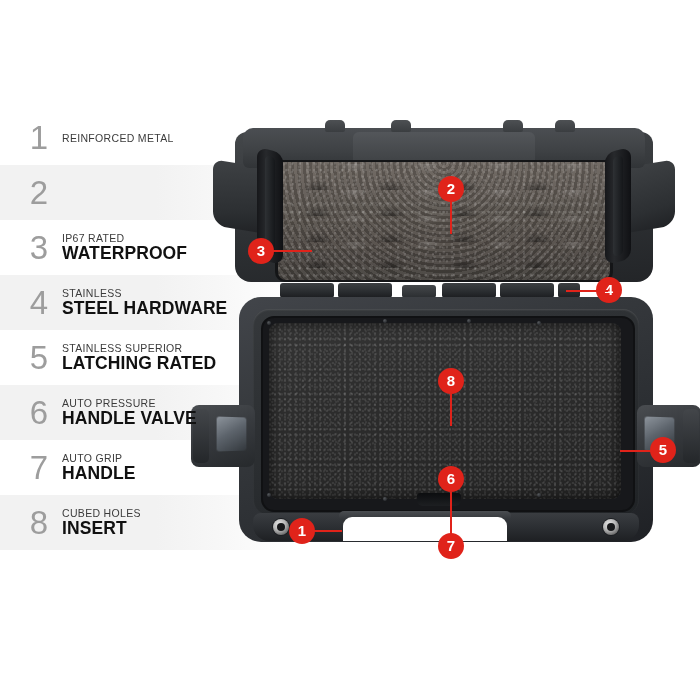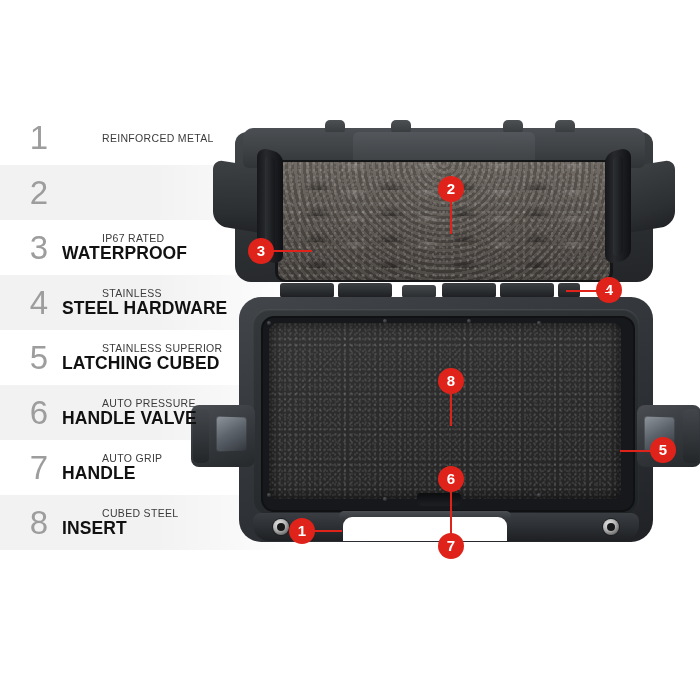--- a/index.html
+++ b/index.html
@@ -26,21 +26,21 @@
     position:relative;z-index:2;
     width:34px;text-align:center;
     font-size:33px;line-height:33px;font-weight:300;
     color:#9d9d9d;
     margin-left:22px;
     font-family:"Liberation Sans", sans-serif;
   }
   .legend-text{position:relative;z-index:2;margin-left:6px;}
   .legend-sub{
     font-size:10.5px;letter-spacing:.32px;color:#3b3b3b;
-    line-height:12px;font-weight:400;white-space:nowrap;margin-left:40px;
+    line-height:12px;font-weight:400;white-space:nowrap;
   }
   .legend-title{
     font-size:17.5px;letter-spacing:.1px;color:#111111;
     line-height:19px;font-weight:700;white-space:nowrap;
   }
 
   
   #product{position:absolute;left:195px;top:115px;width:500px;height:460px;}
 
   
@@ -255,41 +255,41 @@
         <div class="legend-num">4</div>
         <div class="legend-text">
           <div class="legend-sub">STAINLESS</div>
           <div class="legend-title">STEEL HARDWARE</div>
         </div>
       </div>
       <div class="legend-row">
         <div class="legend-num">5</div>
         <div class="legend-text">
           <div class="legend-sub">STAINLESS SUPERIOR</div>
-          <div class="legend-title">LATCHING CUBED</div>
+          <div class="legend-title">LATCHING RATED</div>
         </div>
       </div>
       <div class="legend-row shaded">
         <div class="legend-num">6</div>
         <div class="legend-text">
           <div class="legend-sub">AUTO PRESSURE</div>
           <div class="legend-title">HANDLE VALVE</div>
         </div>
       </div>
       <div class="legend-row">
         <div class="legend-num">7</div>
         <div class="legend-text">
           <div class="legend-sub">AUTO GRIP</div>
           <div class="legend-title">HANDLE</div>
         </div>
       </div>
       <div class="legend-row shaded">
         <div class="legend-num">8</div>
         <div class="legend-text">
-          <div class="legend-sub">CUBED STEEL</div>
+          <div class="legend-sub">CUBED HOLES</div>
           <div class="legend-title">INSERT</div>
         </div>
       </div>
     </div>
 
   <div id="product">
 
     <div id="lid">
       <div class="lid-shell"></div>
 

